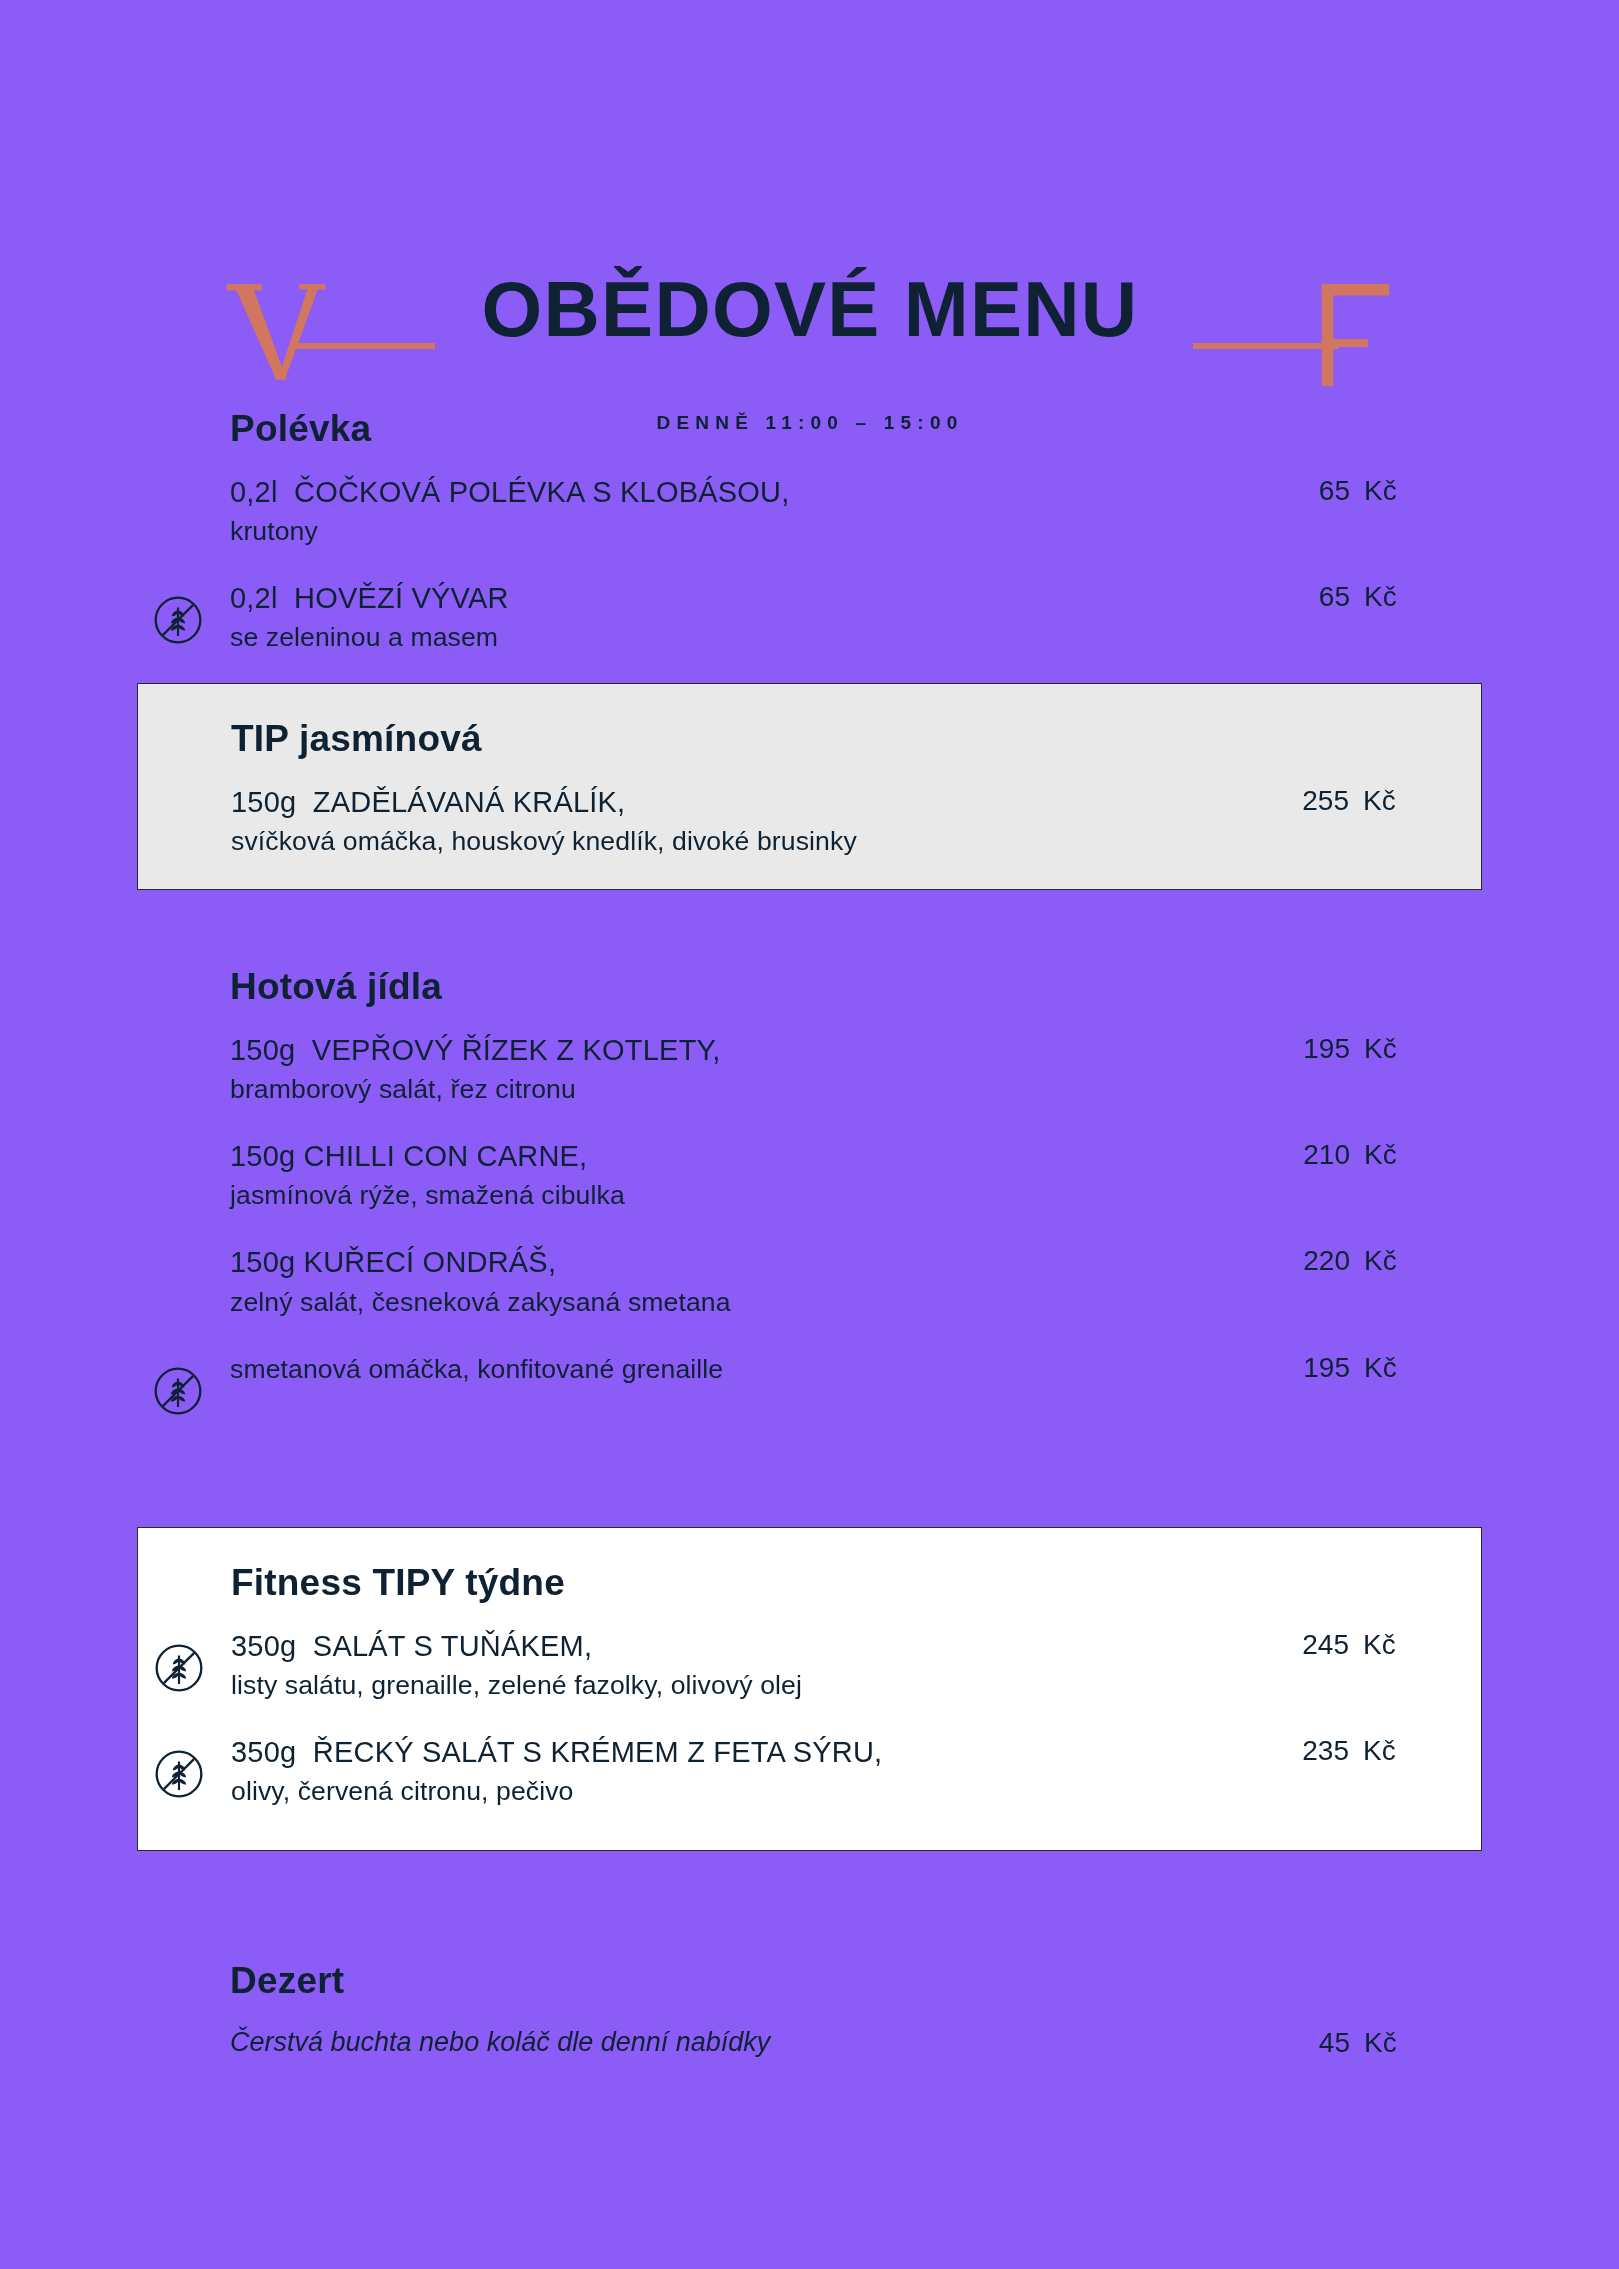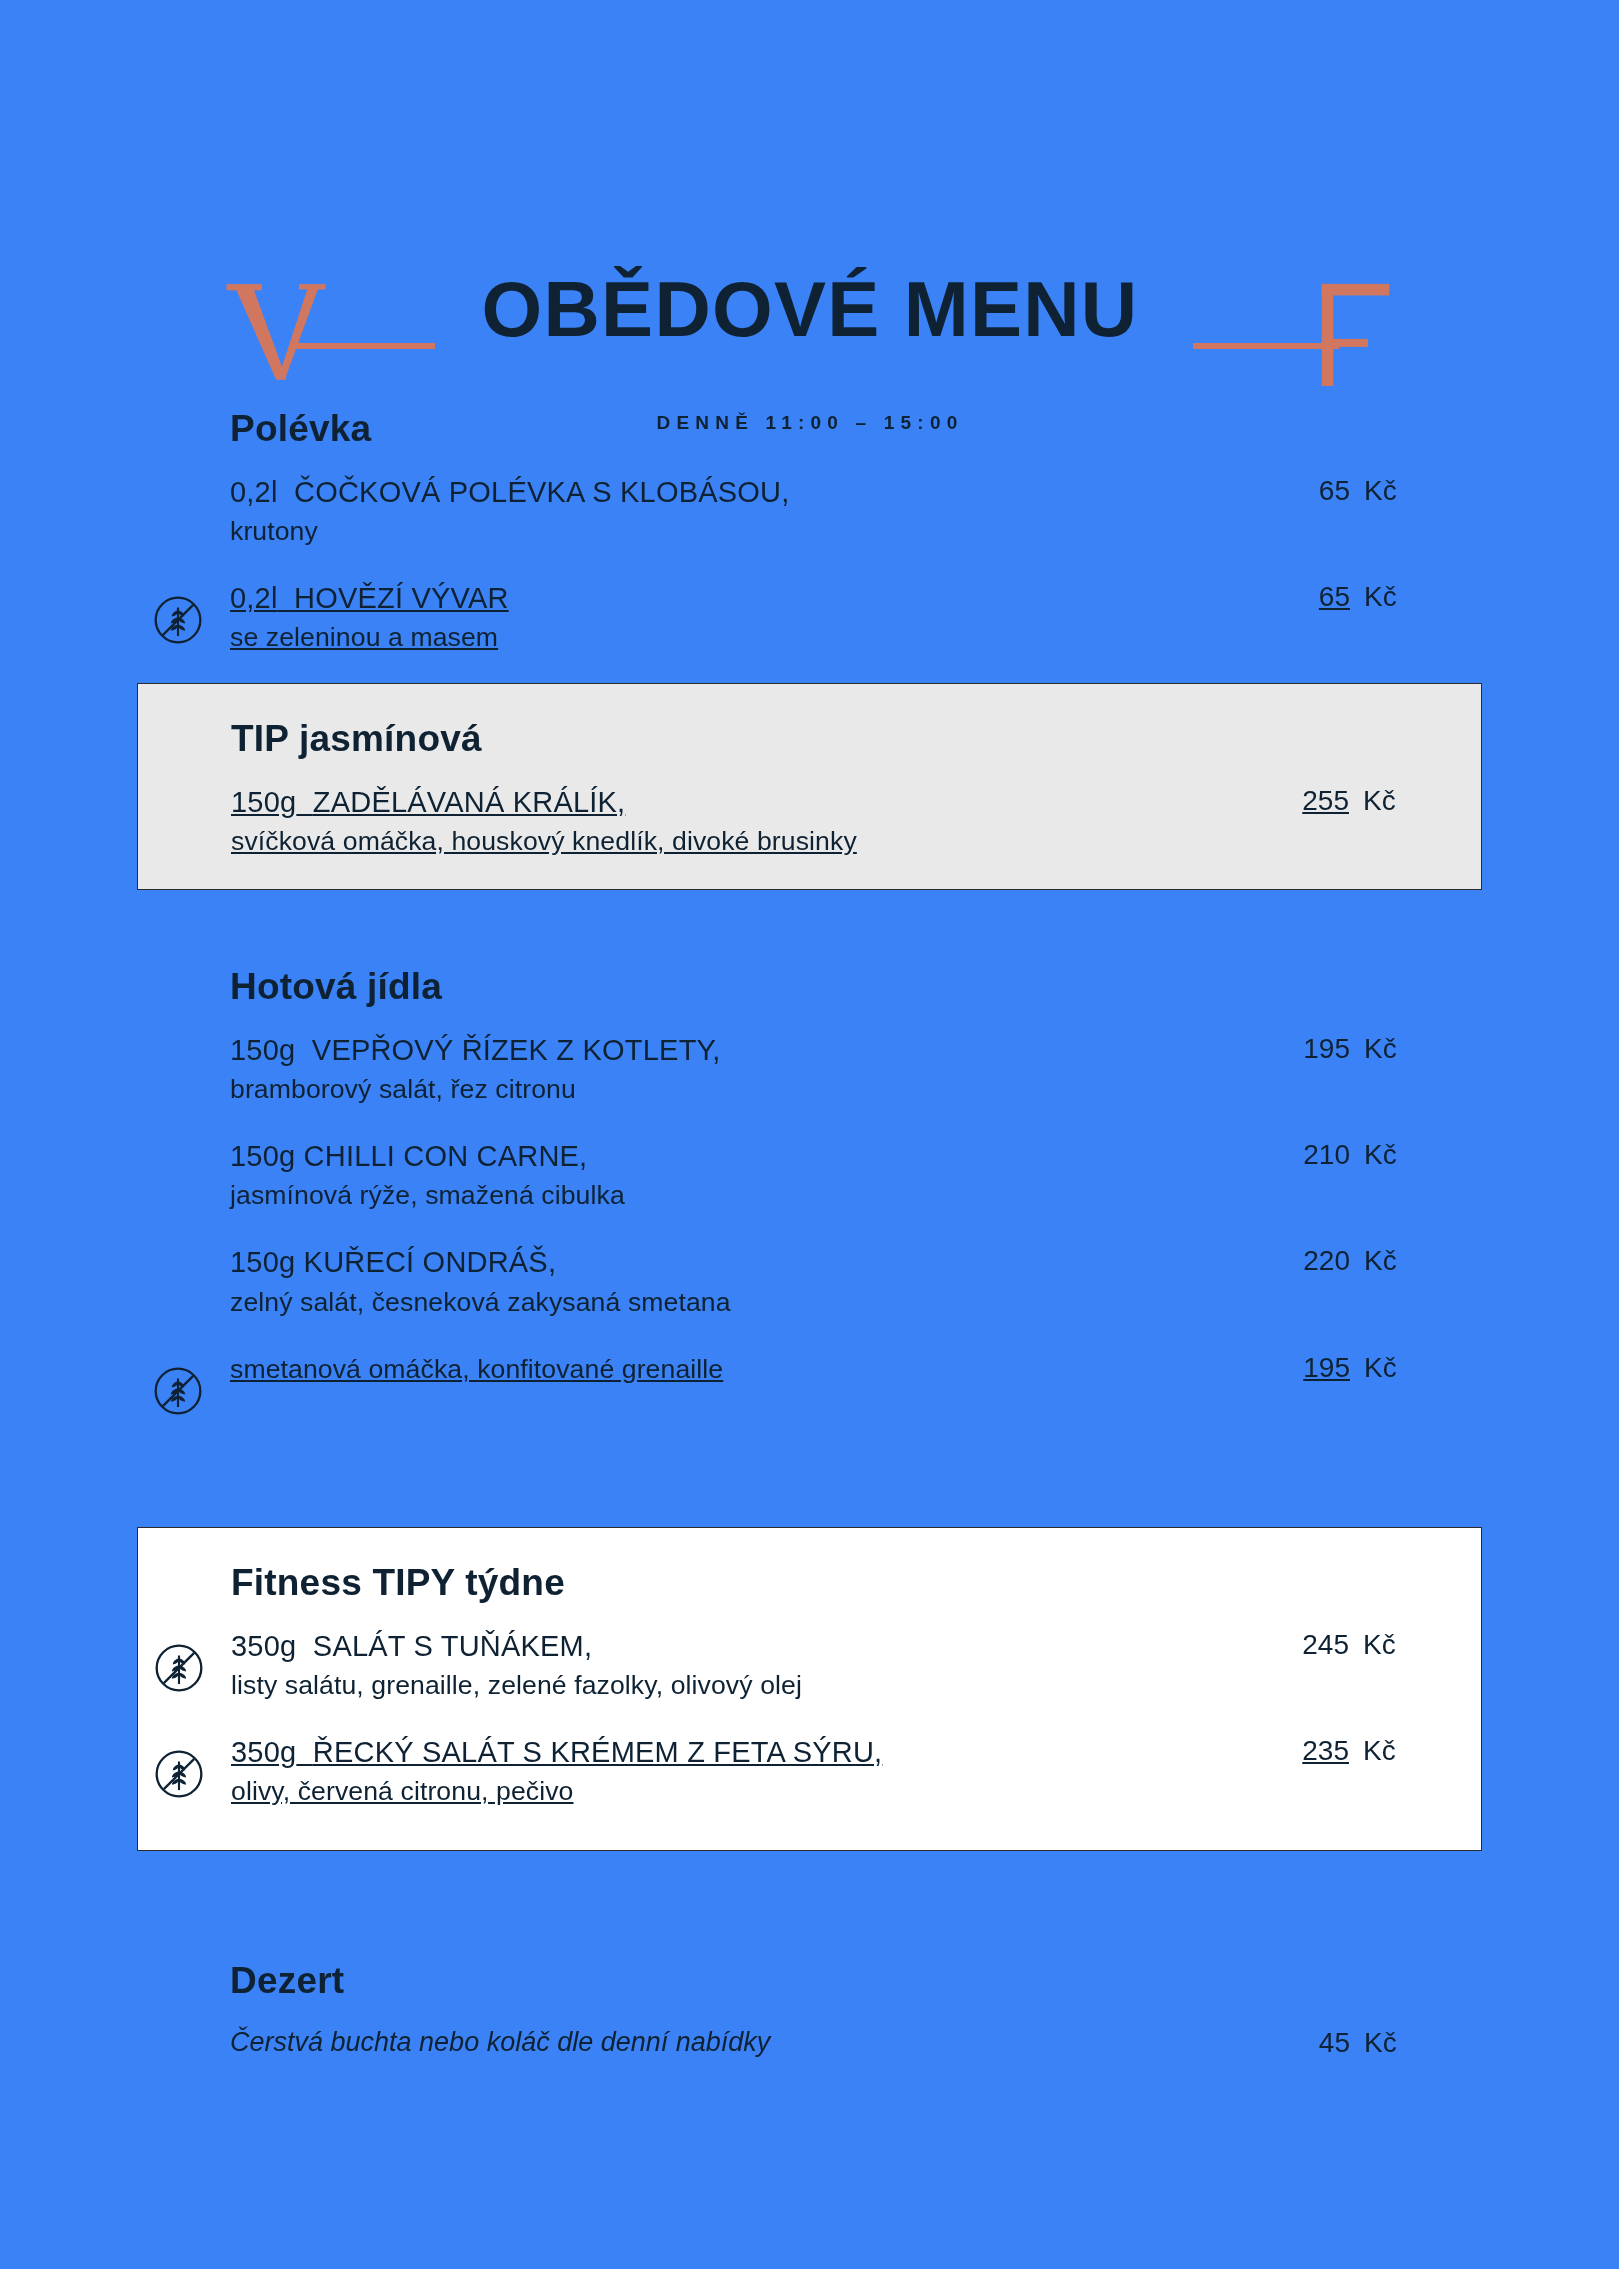--- a/index.html
+++ b/index.html
@@ -13,21 +13,21 @@
     height: 2270px;
     position: relative;
     font-family: "Liberation Sans", "DejaVu Sans", sans-serif;
     color: #0e2233;
     overflow: hidden;
   }
 
   .page {
     position: absolute;
     inset: 0;
-    background: #3b82f6;
+    background: #8b5cf6;
   }
 
   
   .header {
     position: absolute;
     left: 0;
     top: 133px;
     width: 1620px;
     height: 231px;
   }
@@ -134,21 +134,21 @@
     padding: 0;
     list-style: none;
   }
 
   .item {
     position: relative;
     padding: 0 0 0 93px;
     margin-bottom: 30px;
     min-height: 66px;
   }
-  .item:last-child { margin-bottom: 0; text-decoration: underline; }
+  .item:last-child { margin-bottom: 0; }
 
   .item-main {
     display: flex;
     align-items: flex-start;
     justify-content: center;
   }
   .item-texts {
     flex: 1 1 auto;
     padding-right: 26.6px;
   }

